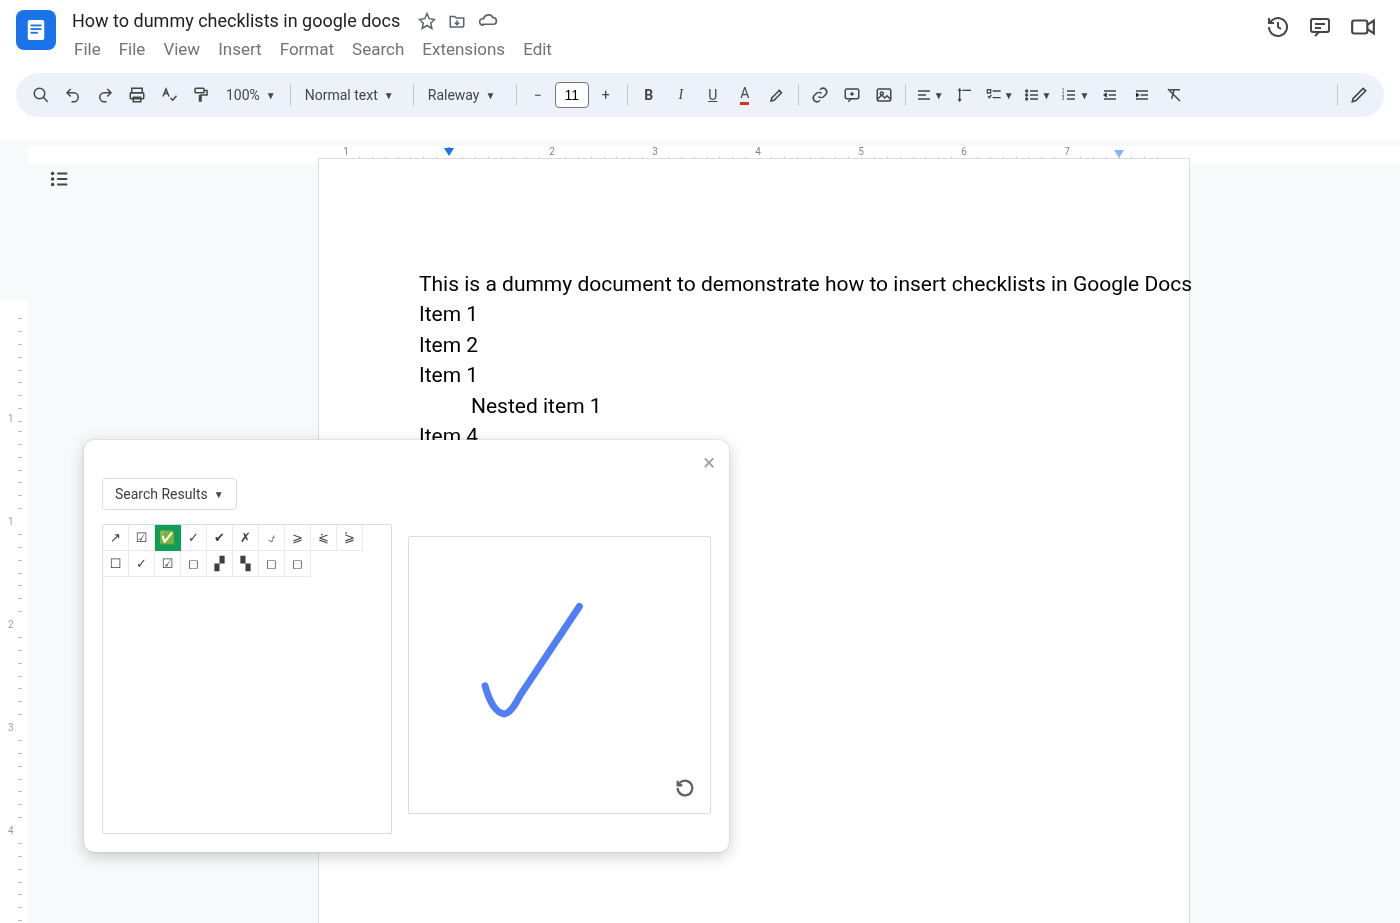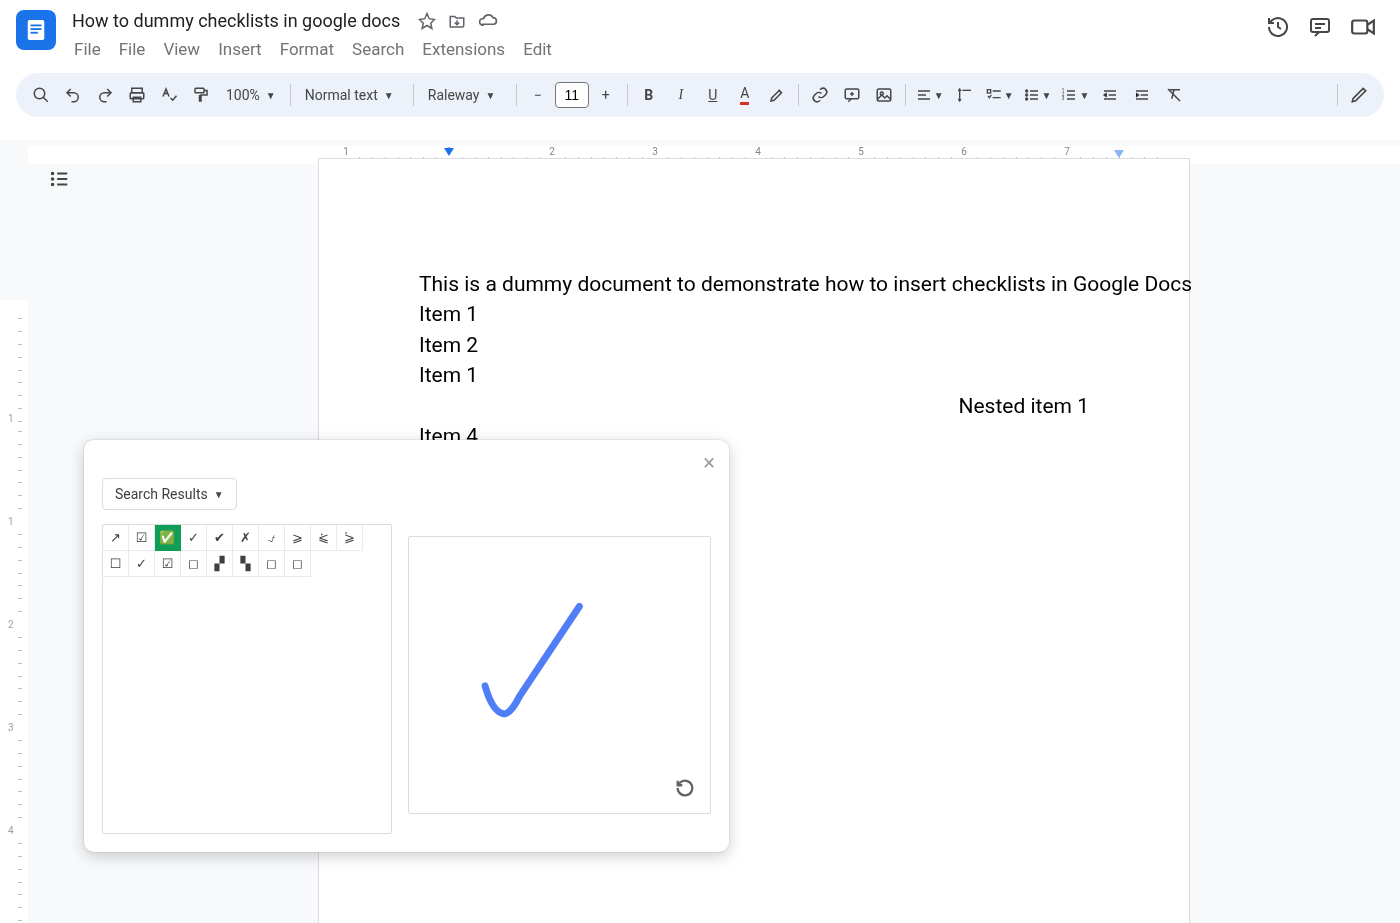--- a/index.html
+++ b/index.html
@@ -37,21 +37,21 @@
 
 .vruler { position:absolute; left:0; top:160px; bottom:0; width:28px; background:#fff; }
 .vtick-major { position:absolute; left:8px; font-size:10px; color:#9aa0a6; transform: translateY(-50%);}
 .vtick-minor { position:absolute; left:18px; width:4px; height:1px; background:#bdbdbd; }
 
 
 .workspace { position: absolute; left:0; right:0; top:140px; bottom:0; background:#f8f9fa;}
 .page { position:absolute; left:318px; top:18px; width:872px; min-height:880px; background:#fff; border:1px solid #dadce0; padding: 110px 100px 40px 100px; }
 .doc-text { font-size: 21px; line-height: 1.45; color:#000; }
 .doc-line { white-space: pre; }
-.nested { padding-left: 52px; text-align: right; }
+.nested { padding-left: 52px; }
 .cursor-line { display: inline-block; border-right: 1px solid #000; animation: none; text-decoration: underline dotted #a0a0a0; text-underline-offset: 3px;}
 
 .outline-btn { position:absolute; left:48px; top:168px; color:#444746; cursor:pointer;}
 
 
 .dialog { position:absolute; left:84px; top:440px; width:645px; background:#fff; border-radius:10px; box-shadow: 0 4px 16px rgba(0,0,0,0.2), 0 0 0 1px rgba(0,0,0,0.05); padding: 22px 18px 18px 18px; z-index: 50;}
 .dialog-title { font-size: 22px; color:#3c4043; font-weight: 400;}
 .dialog-close { position:absolute; right:14px; top:10px; font-size:22px; color:#9aa0a6; cursor:pointer;}
 .drop-btn { margin-top: 16px; border:1px solid #dadce0; border-radius:4px; padding: 7px 12px; font-size:14px; color:#3c4043; cursor:pointer; display:inline-flex; align-items:center; gap:6px;}
 .dialog-body { display:flex; gap:16px; margin-top:14px; }

